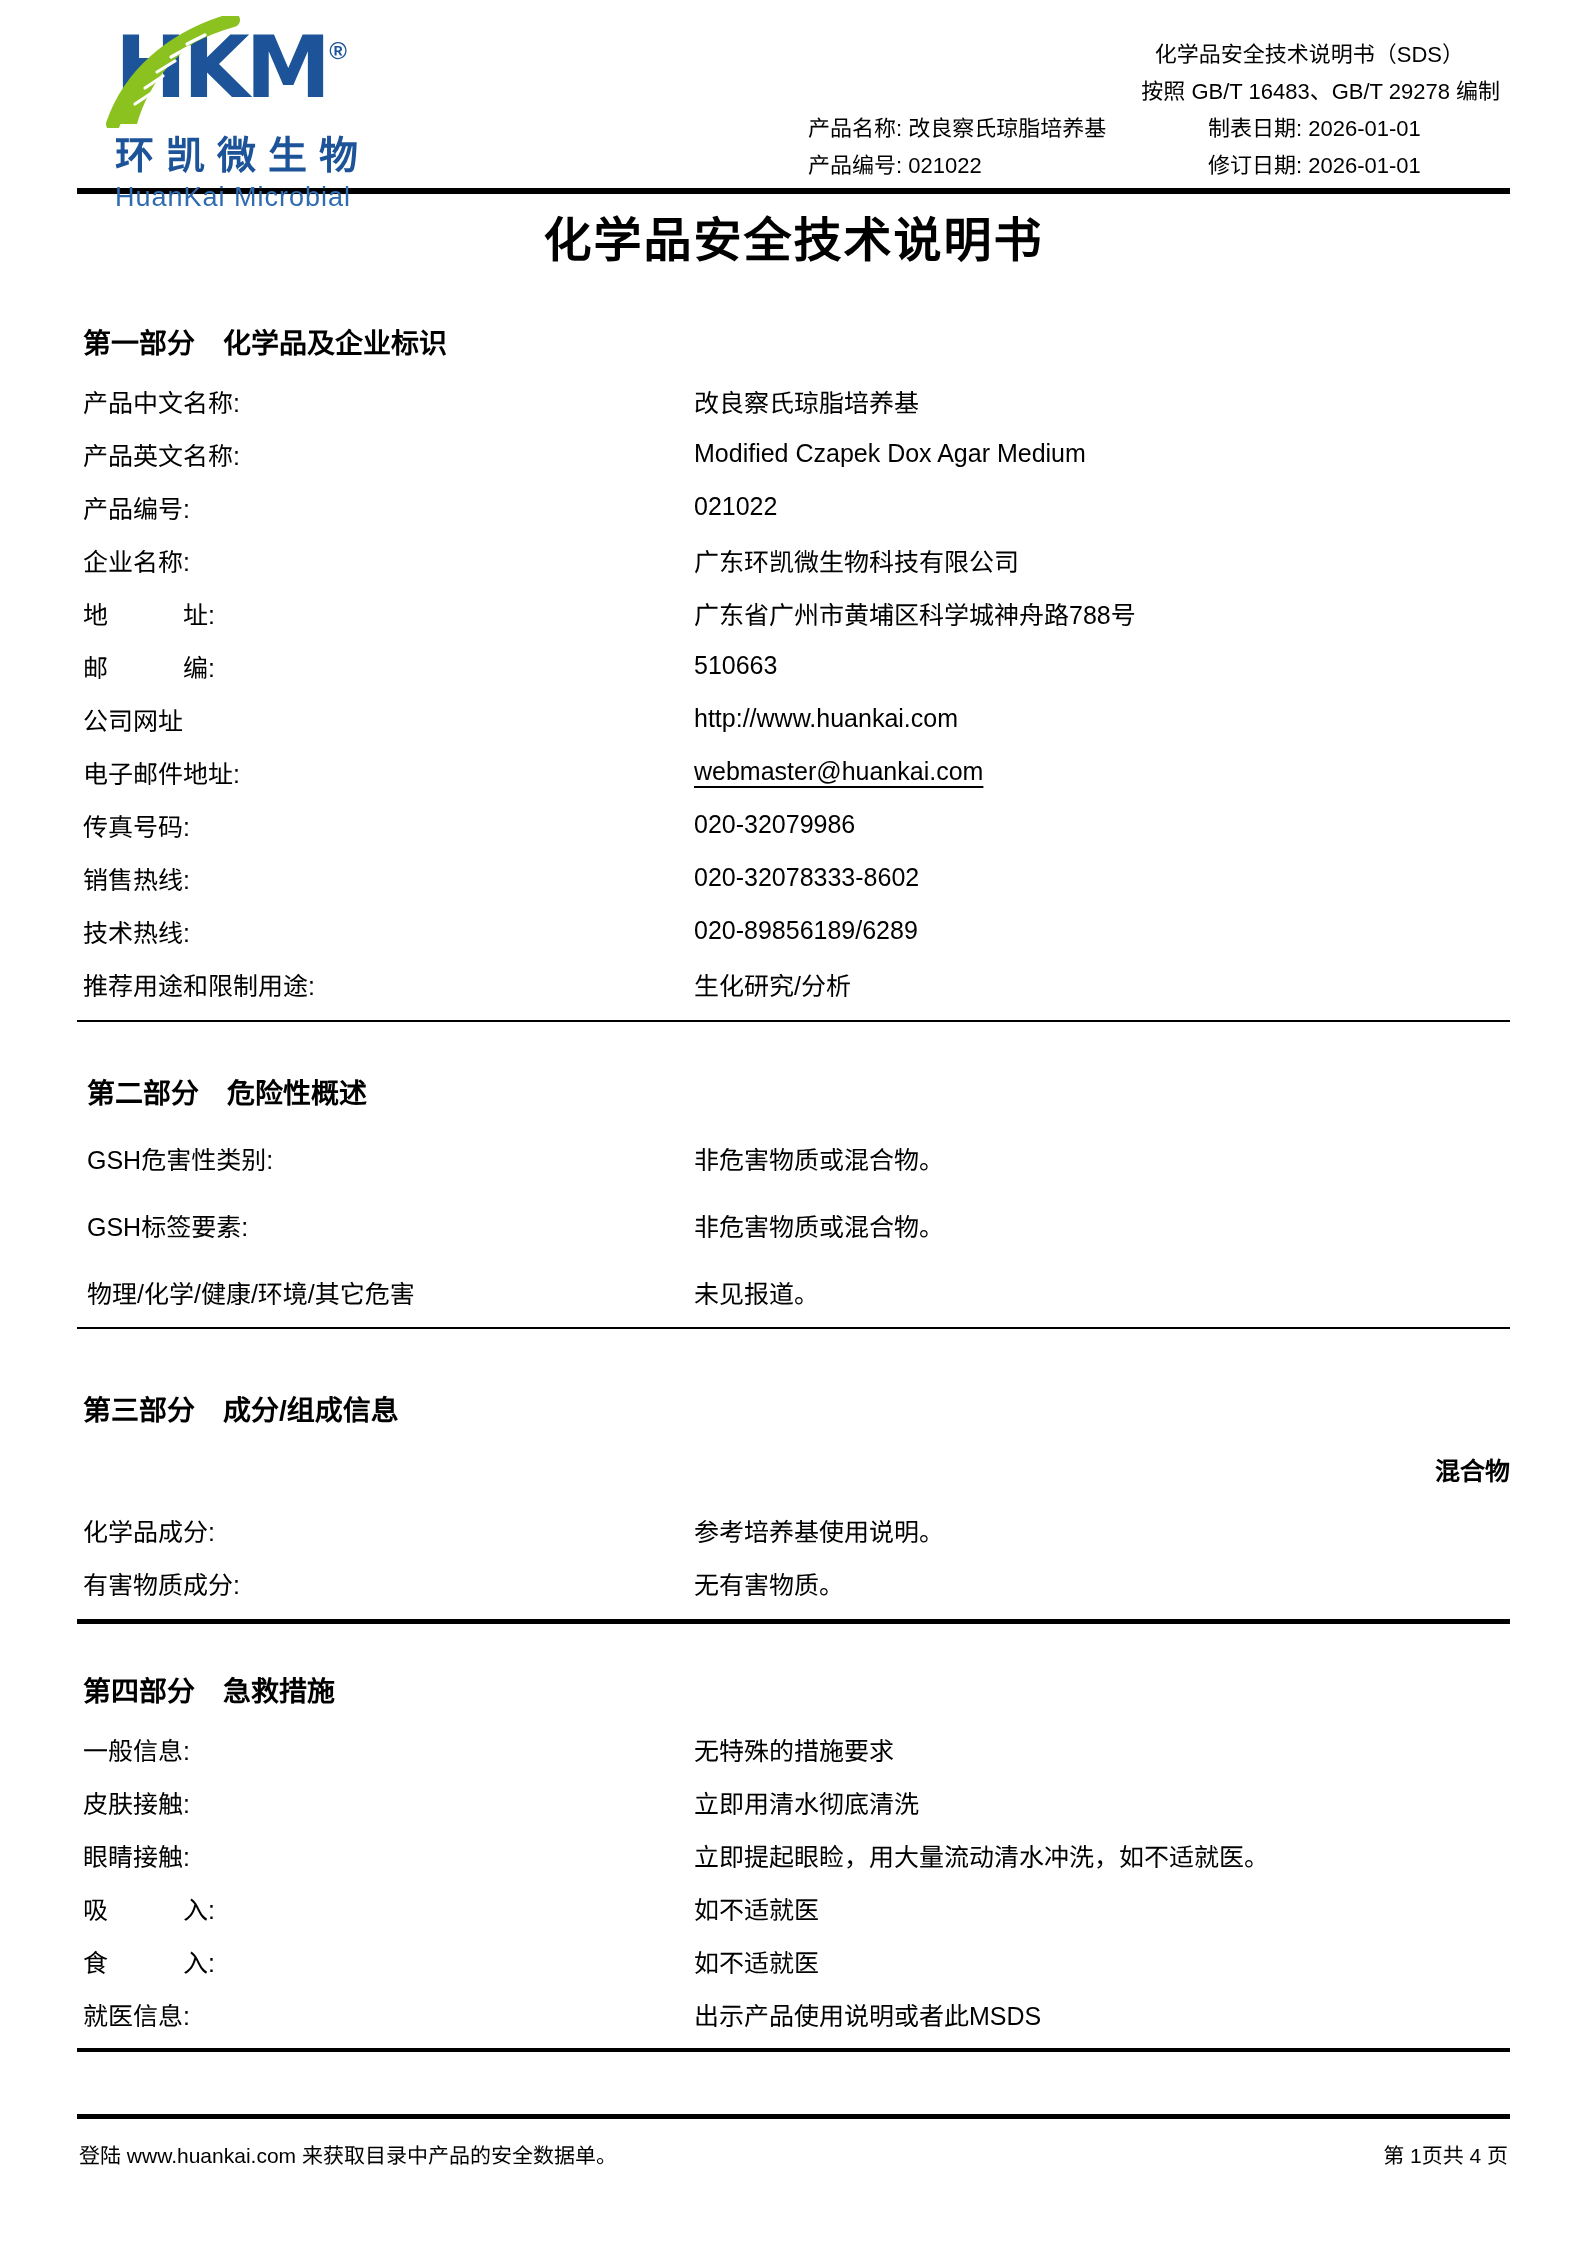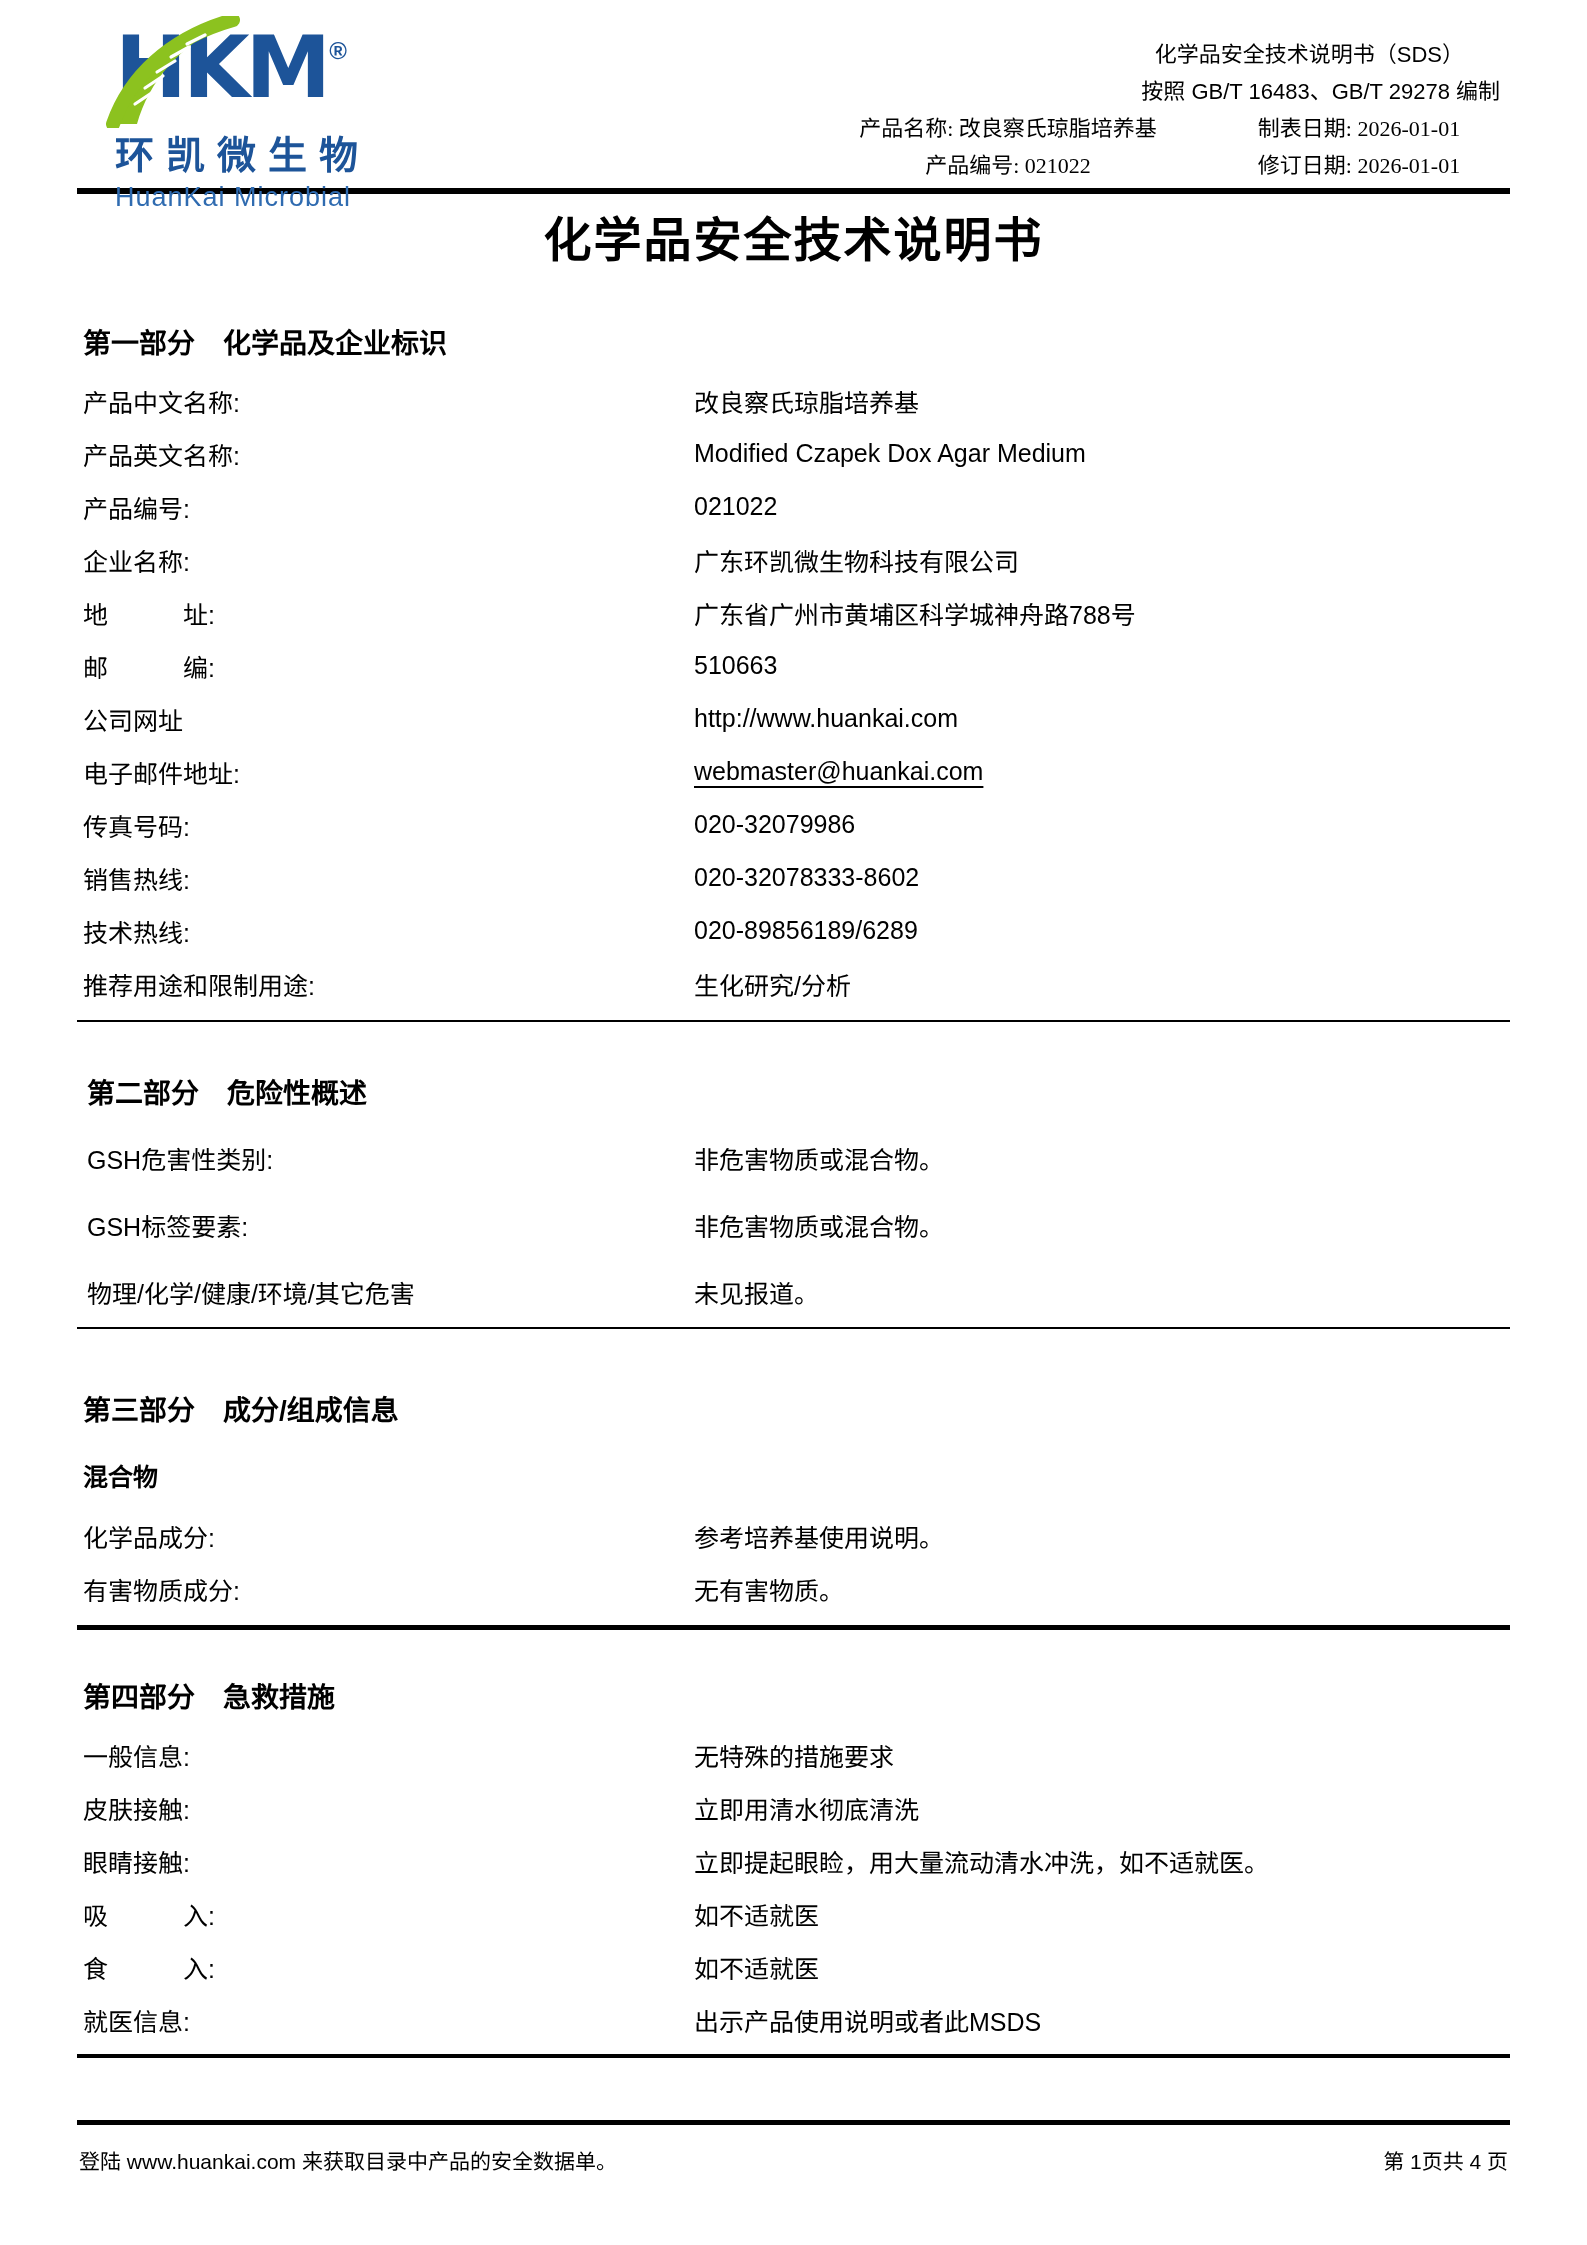--- a/index.html
+++ b/index.html
@@ -30,21 +30,21 @@
   .reg{color:var(--logo-blue);font-size:24px;font-weight:700;vertical-align:38px;margin-left:2px;}
   .swoosh{position:absolute;left:-10px;top:-8px;pointer-events:none;}
   .logo-cn{
     color:var(--logo-blue);font-size:39px;font-weight:600;
     letter-spacing:12px;margin-top:4px;white-space:nowrap;
   }
   .logo-en{color:#2f6bb0;font-size:27px;font-weight:500;letter-spacing:1px;margin-top:2px;}
   .hdr-right{padding-top:12px;font-size:22px;line-height:37px;text-align:right;white-space:nowrap;}
   .hr1{margin-right:46px;}
   .hr2{margin-right:10px;}
-  .hrow{display:flex;justify-content:flex-end;text-align:center;font-family:Liberation Serif, serif;}
+  .hrow{display:flex;justify-content:flex-end;text-align:left;}
   .cell-l{display:inline-block;width:400px;}
   .cell-r{display:inline-block;width:302px;}
   
   .rule{width:1433px;background:#000;border:0;}
   .rule-hdr{height:6px;}
   .rule-thin{height:2px;}
   .rule-mid{height:4px;}
   .rule-thick{height:5px;}
   
   .title{
@@ -56,21 +56,21 @@
   .s1 .sec-heading{margin-top:56px;}
   .s2 .sec-heading{margin-top:54px;margin-left:10px;}
   .s3 .sec-heading{margin-top:64px;margin-left:6px;}
   .s4 .sec-heading{margin-top:50px;margin-left:6px;}
   .rows{margin-top:12px;}
   .row{display:flex;align-items:center;height:53px;font-size:25px;margin-left:6px;}
   .s2 .row{height:67px;margin-left:10px;}
   .row .lbl{width:611px;flex:0 0 auto;}
   .s2 .row .lbl{width:607px;}
   .row .val{flex:1;white-space:nowrap;}
-  .sub-heading{font-size:25px;font-weight:800;margin:28px 0 8px 6px;line-height:40px;}
+  .sub-heading{font-size:25px;font-weight:800;margin:22px 0 8px 6px;line-height:40px;text-align:right;}
   .underlined{text-decoration:underline;text-underline-offset:6px;}
   .s1 .rule{margin-top:10px;}
   .s2 .rule{margin-top:2px;}
   .s3 .rule{margin-top:10px;}
   .s4 .rule{margin-top:8px;}
   
   .footer-rule{margin-top:62px;}
   .footer{
     display:flex;justify-content:space-between;align-items:flex-start;
     margin-top:20px;font-size:21px;

